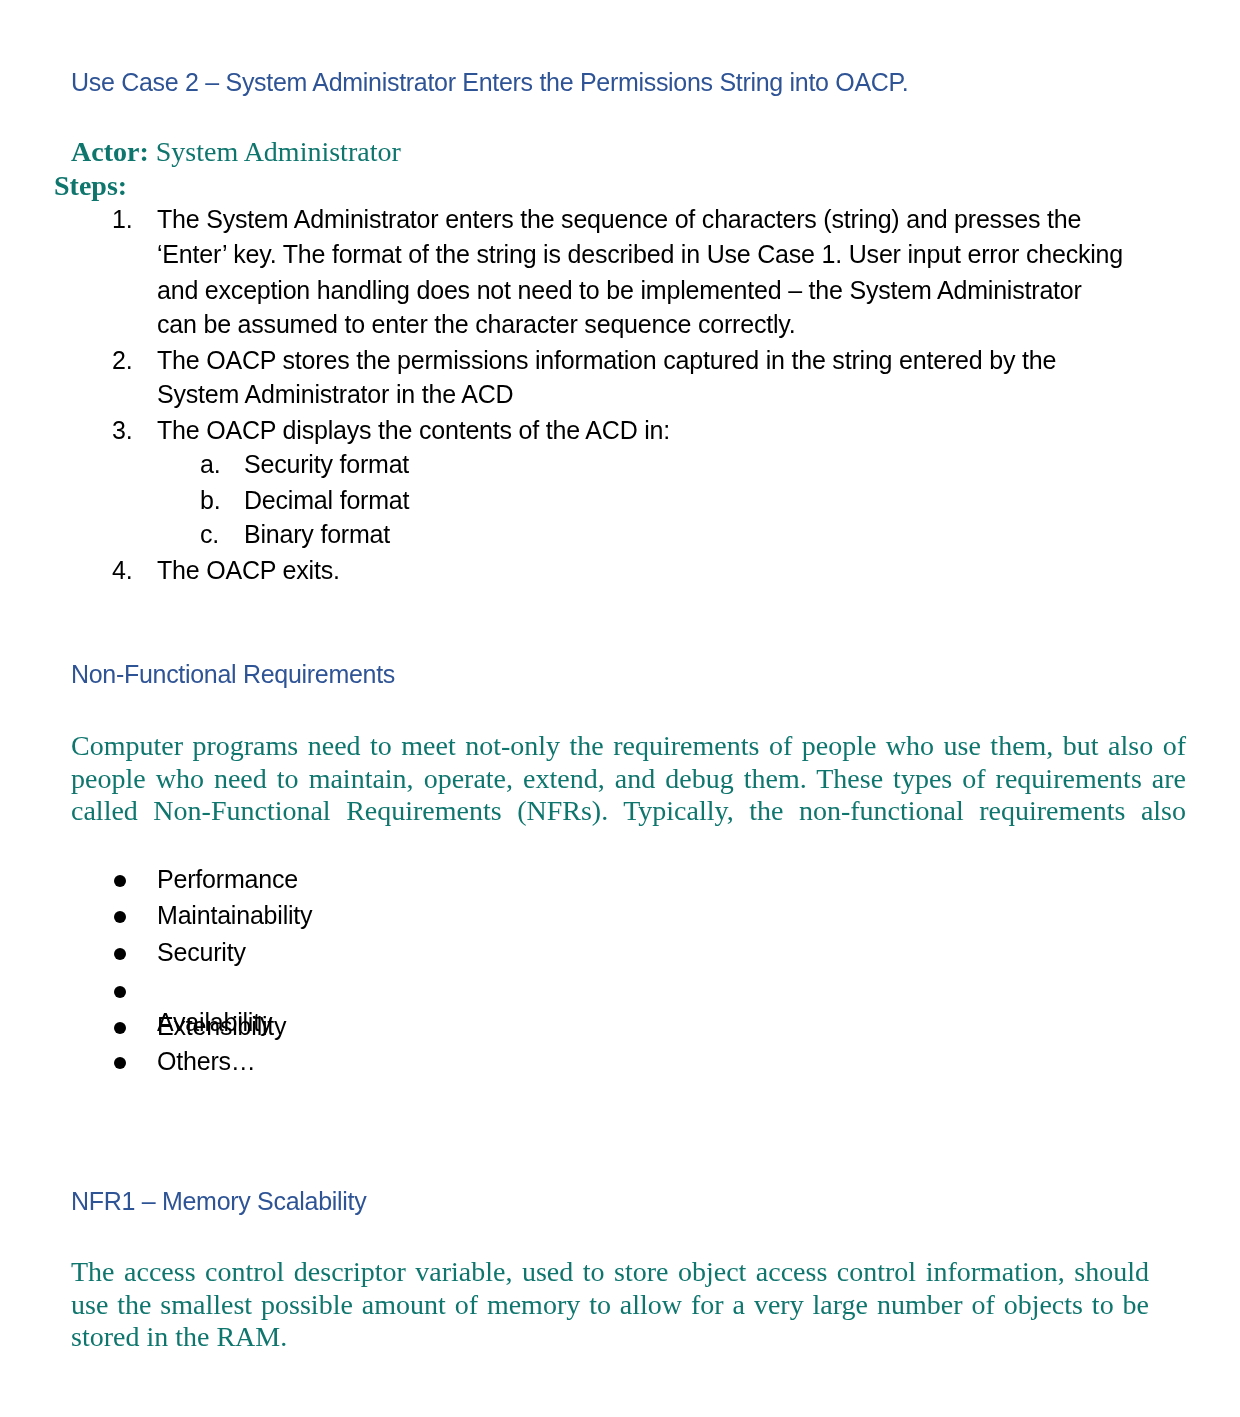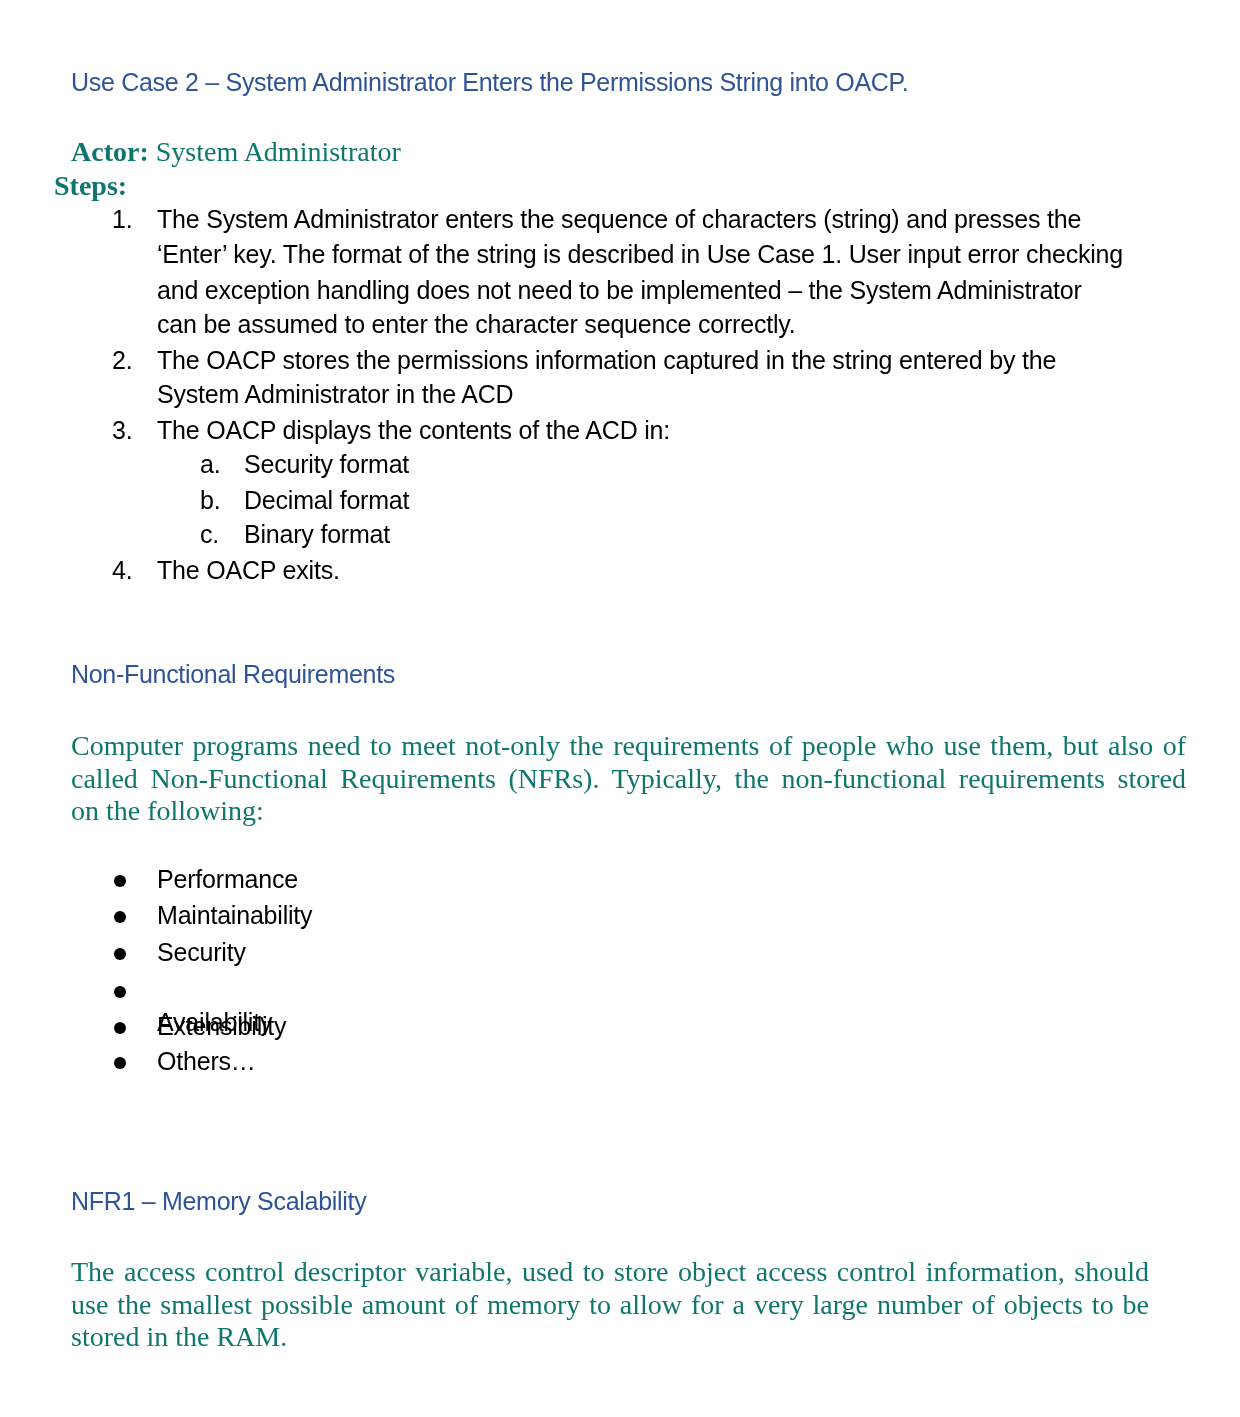--- a/index.html
+++ b/index.html
@@ -60,22 +60,22 @@
   <div class="sans abs subnum" style="top:520px;">c.</div>
   <div class="sans abs subtext" style="top:520px;">Binary format</div>
 
   <div class="sans abs num" style="top:556px;">4.</div>
   <div class="sans abs steptext" style="top:556px;">The OACP exits.</div>
 
   <div class="heading" style="top:660px;">Non-Functional Requirements</div>
 
   <div class="para serif" style="top:730px;">
     <span class="line">Computer programs need to meet not-only the requirements of people who use them, but also of</span>
-    <span class="line">called Non-Functional Requirements (NFRs). Typically, the non-functional requirements stored</span>
-    <span class="line last">on the following:</span>
+    <span class="line">people who need to maintain, operate, extend, and debug them. These types of requirements are</span>
+    <span class="line">called Non-Functional Requirements (NFRs). Typically, the non-functional requirements also</span>
   </div>
 
   <div class="bullet" style="top:875px;"></div>
   <div class="sans abs bullettext" style="top:865px;">Performance</div>
   <div class="bullet" style="top:911px;"></div>
   <div class="sans abs bullettext" style="top:901px;">Maintainability</div>
   <div class="bullet" style="top:948px;"></div>
   <div class="sans abs bullettext" style="top:938px;">Security</div>
   <div class="bullet" style="top:986px;"></div>
   <div class="sans abs bullettext" style="top:1008px;">Availability</div>

